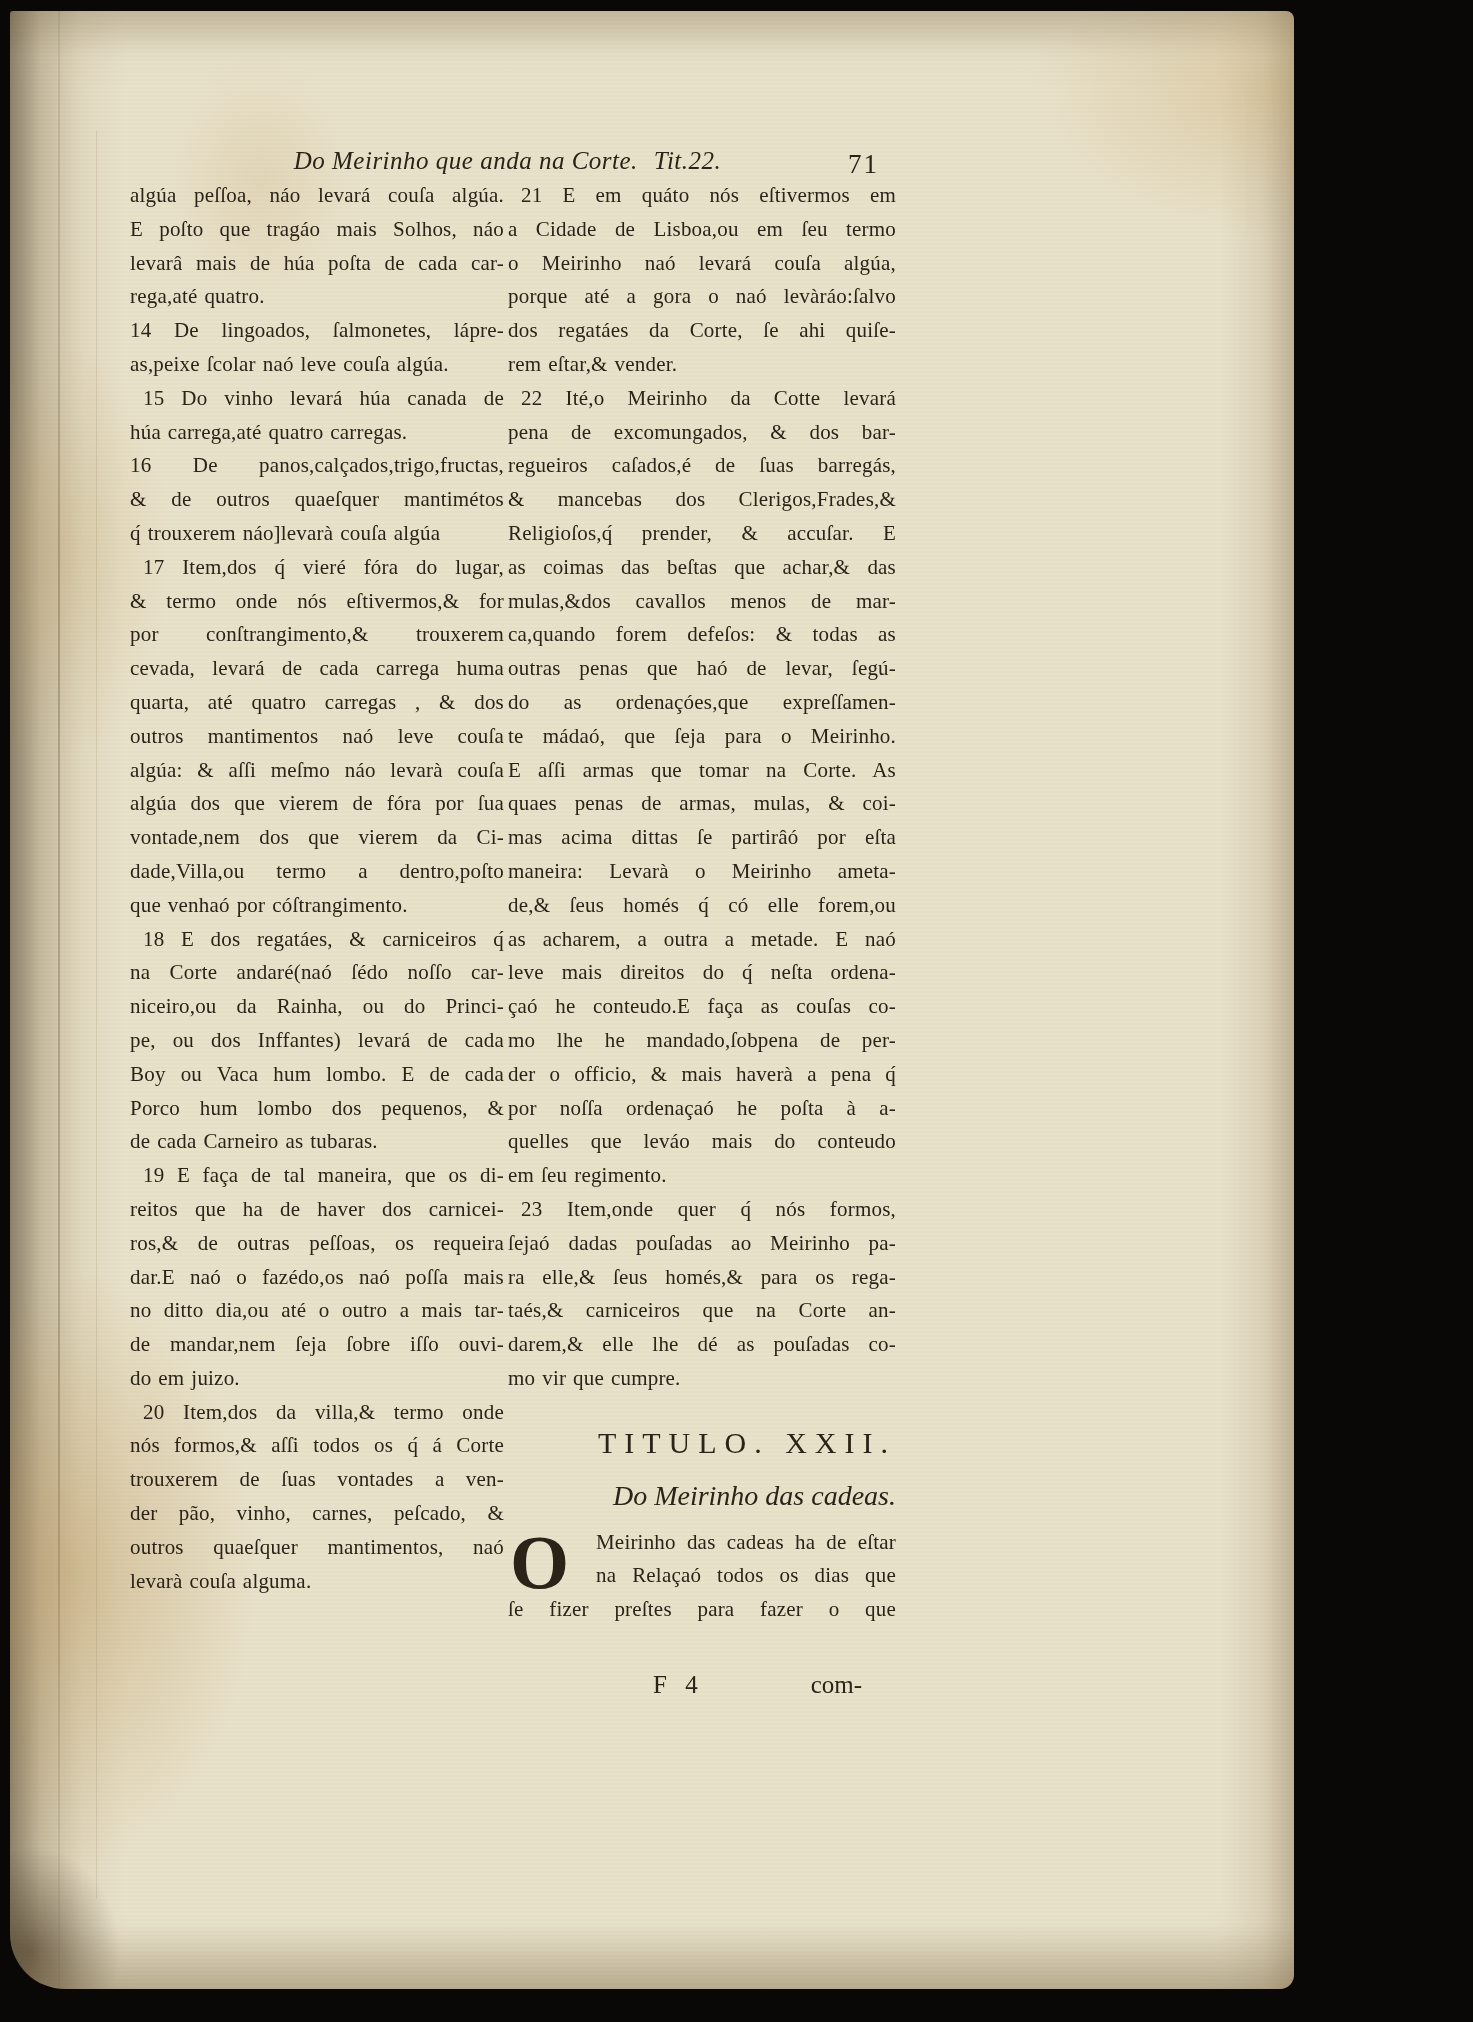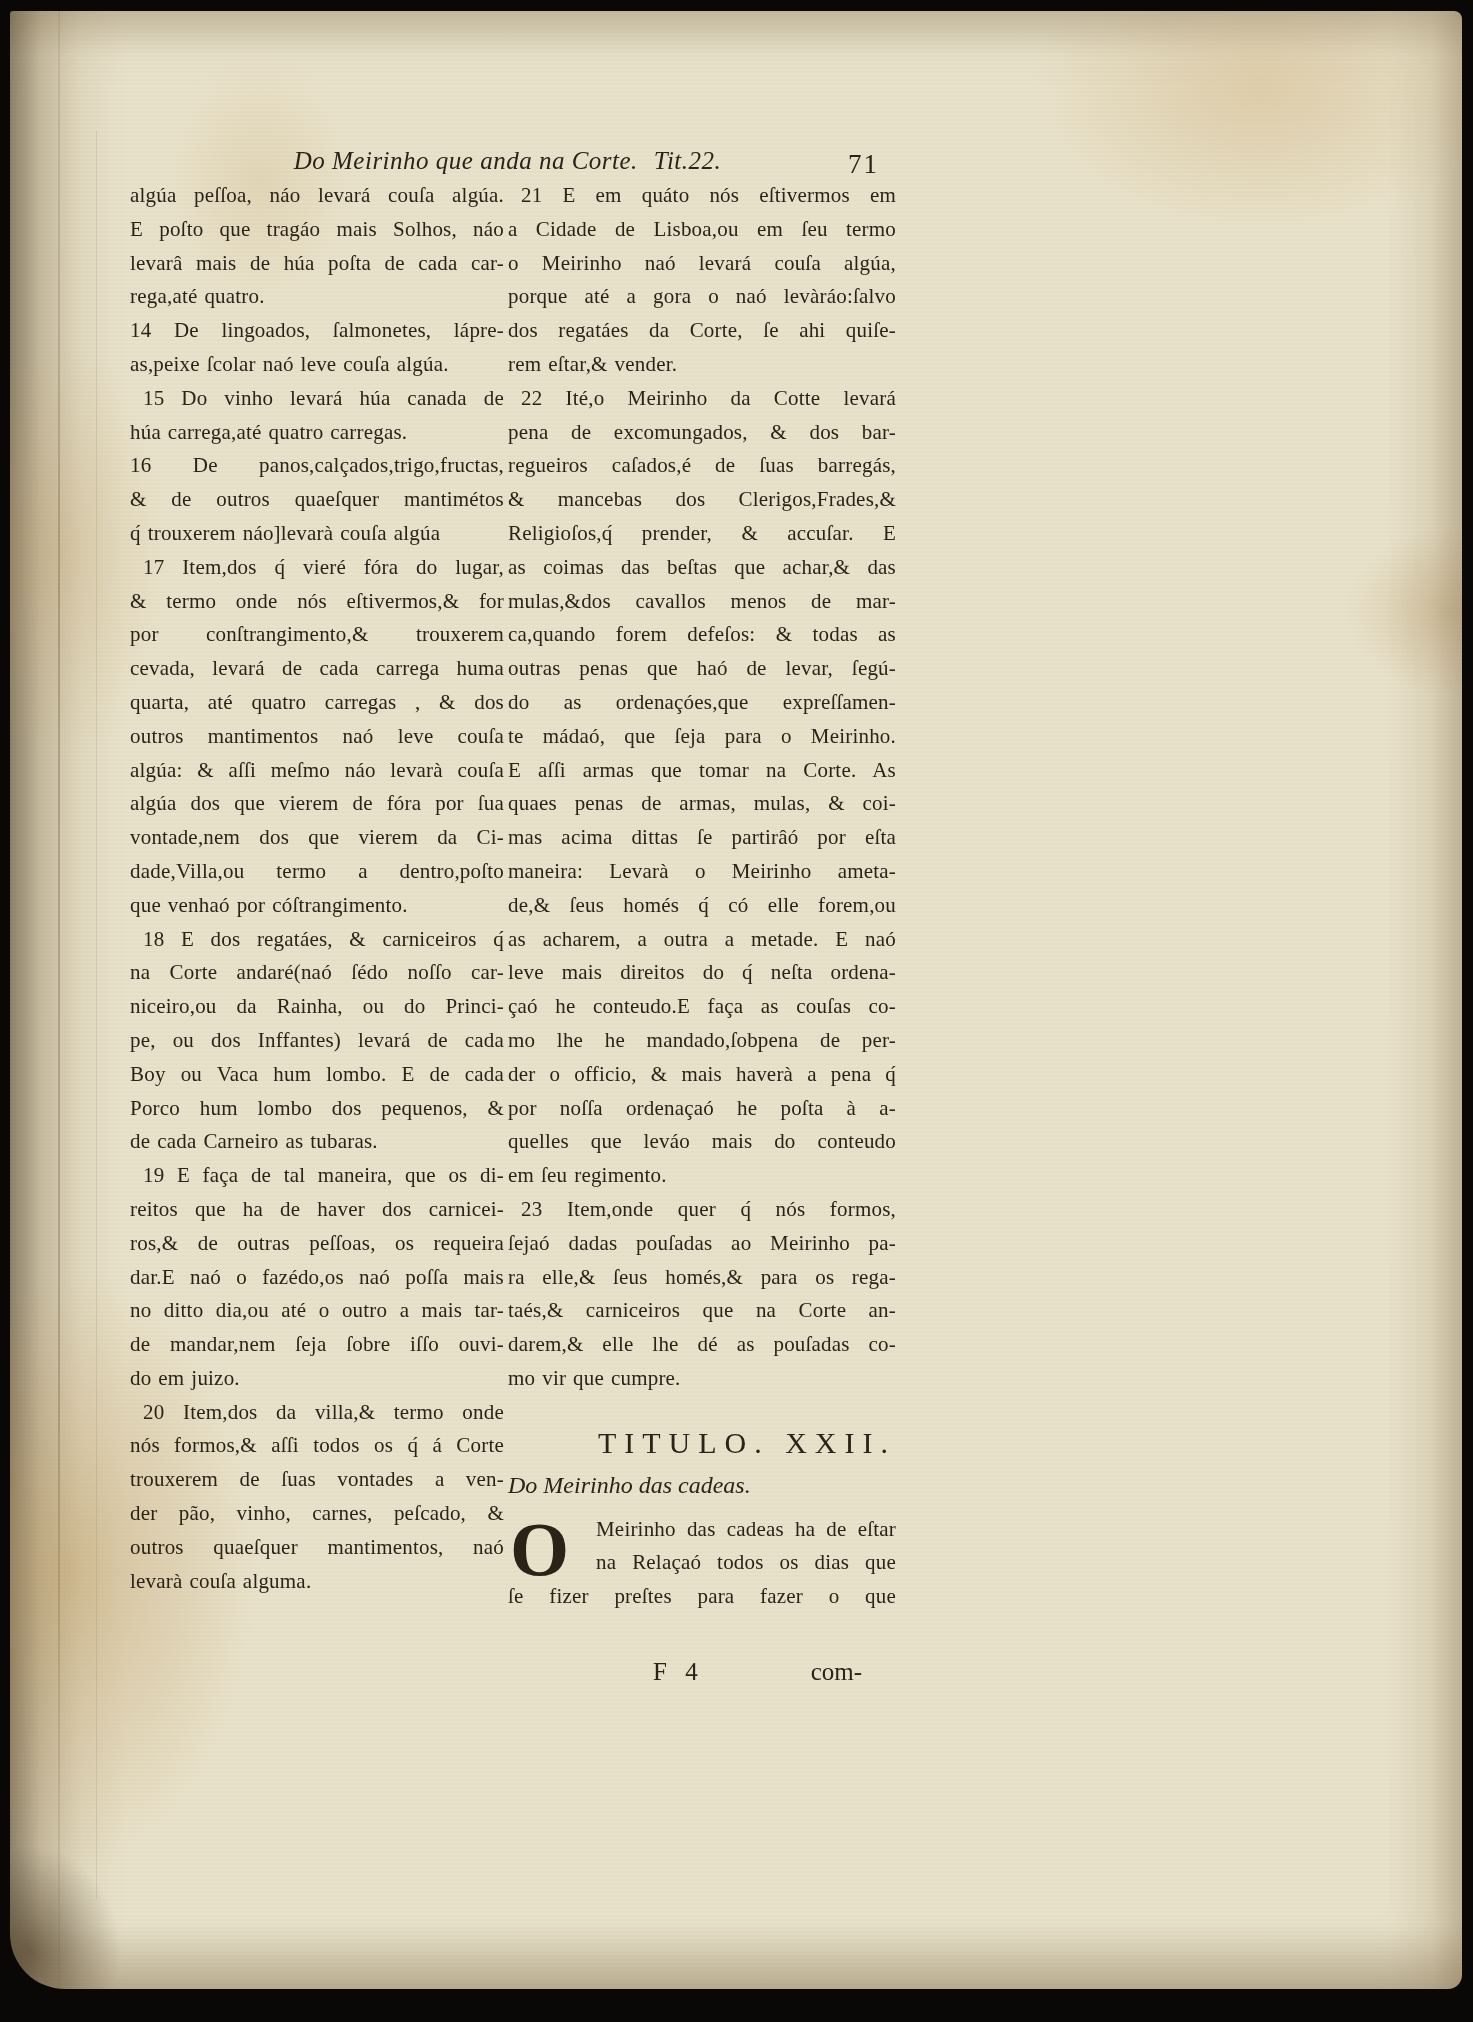--- a/index.html
+++ b/index.html
@@ -3,21 +3,21 @@
 <meta charset="utf-8">
 <style>
   html,body{margin:0;padding:0;}
   body{
     width:1473px;height:2022px;position:relative;overflow:hidden;
     background:#0a0806;
     font-family:"Liberation Serif","DejaVu Serif",serif;
     color:#2b2318;
   }
   .page{
-    position:absolute;left:10px;top:11px;width:1452px;height:1978px;
+    position:absolute;left:10px;top:11px;width:1284px;height:1978px;
     border-radius:3px 8px 14px 55px;
     background:
       radial-gradient(ellipse 330px 210px at 1250px 80px, rgba(196,158,94,0.30), transparent 70%),
       radial-gradient(ellipse 150px 120px at 1440px 600px, rgba(170,135,80,0.30), transparent 70%),
       radial-gradient(ellipse 270px 430px at 60px 1560px, rgba(182,144,82,0.42), transparent 70%),
       radial-gradient(ellipse 170px 300px at 45px 540px, rgba(190,160,105,0.30), transparent 70%),
       radial-gradient(ellipse 140px 180px at 250px 170px, rgba(198,168,112,0.22), transparent 70%),
       radial-gradient(ellipse 120px 140px at 20px 1940px, rgba(60,45,25,0.55), transparent 75%),
       linear-gradient(90deg, rgba(62,48,28,0.50) 0px, rgba(120,98,62,0.28) 30px, rgba(160,140,100,0.12) 70px, transparent 115px),
       linear-gradient(270deg, rgba(118,92,52,0.26) 0px, rgba(150,125,80,0.10) 30px, transparent 75px),
@@ -42,21 +42,21 @@
 
   .tl{
     font-size:21px;line-height:33.8px;height:33.8px;
     text-align:justify;text-align-last:justify;
     white-space:nowrap;letter-spacing:0.2px;word-spacing:1.5px;
   }
   .tl.end{text-align-last:left;}
   .tl.ind{padding-left:13px;}
 
   .titulo{text-align:right;font-size:30px;letter-spacing:8px;margin-top:30px;white-space:nowrap;}
-  .subtitulo{text-align:left;font-style:italic;font-size:24px;margin-top:12px;}
+  .subtitulo{text-align:right;font-style:italic;font-size:28px;margin-top:20px;}
 
   .dpara{position:relative;margin-top:14px;}
   .dropcap{position:absolute;left:2px;top:5px;font-size:76px;line-height:62px;font-weight:bold;}
   .dlines .tl:nth-child(1),
   .dlines .tl:nth-child(2){padding-left:88px;}
 
   .sigrow{display:flex;margin-top:44px;font-size:25px;align-items:baseline;justify-content:center;}
   .sig{margin-left:145px;letter-spacing:6px;}
   .catch{margin-left:auto;padding-right:34px;}
 </style>

